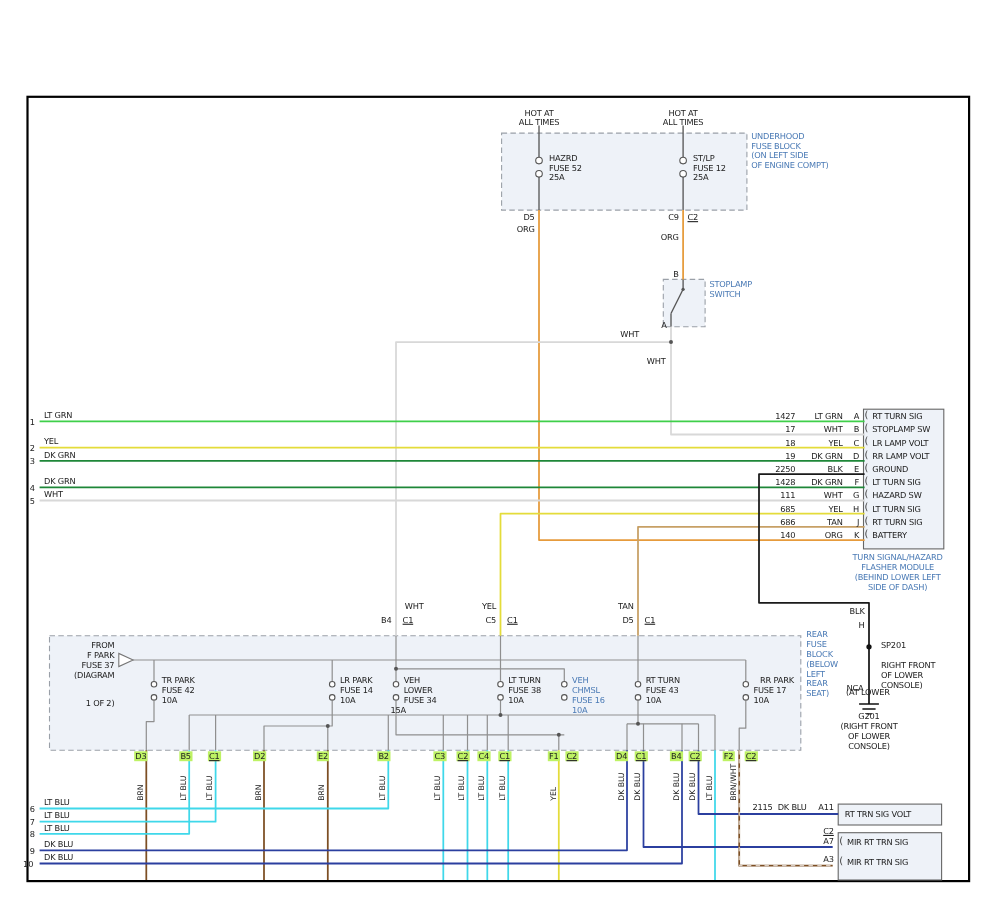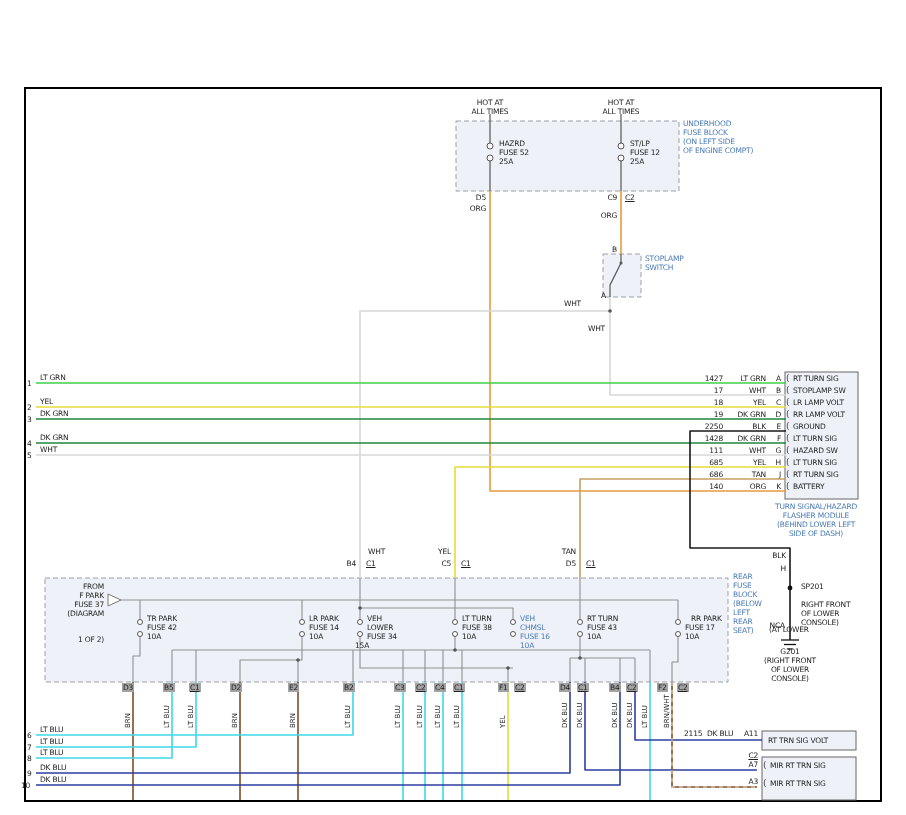--- a/index.html
+++ b/index.html
@@ -7,21 +7,21 @@
   .titlebar{position:absolute;left:0;top:0;width:906px;height:40px;background:var(--c-titlebg,#d5d5d5);
     color:#222;font-size:16px;display:flex;align-items:center;justify-content:center}
   #diagram{position:absolute;left:0;top:0;width:906px;height:815px}
   svg{position:absolute;left:0;top:0}
   #labels{position:absolute;left:0;top:0;width:906px;height:815px;pointer-events:none}
   .lbl{position:absolute;font-size:7.5px;line-height:9px;color:var(--c-ink,#222);white-space:pre;letter-spacing:-0.2px}
   .lbl.r{transform:translateX(-100%)}
   .lbl.ctr{transform:translateX(-50%)}
   .lbl.b{color:var(--c-labelblue,#4a7ab5)}
   .lbl.u{text-decoration:underline}
-  .lbl.bg{background:#a3a3a3;padding:0 1px}
+  .lbl.bg{background:#bef264;padding:0 1px}
   .lbl.rot{transform-origin:0 0;transform:rotate(-90deg);font-size:7px;letter-spacing:0}
   .lbl.br{font-size:9px;color:#444}
   .frame{fill:none;stroke:#000;stroke-width:2}
   .dashedbox{fill:#eef2f8;stroke:#9aa0a8;stroke-width:1;stroke-dasharray:5 3}
   .solidbox{fill:#eef2f8;stroke:#666;stroke-width:1}
   .w{fill:none;stroke-width:1.6;stroke-linejoin:round}
   .gw{fill:none;stroke:var(--c-gray,#8f8f8f);stroke-width:1.1;stroke-linejoin:round}
   .stub{fill:none;stroke:#555;stroke-width:1.2}
   .org{stroke:var(--c-org)} .wht{stroke:var(--c-wht)} .ltgrn{stroke:var(--c-ltgrn)}
   .yel{stroke:var(--c-yel)} .dkgrn{stroke:var(--c-dkgrn)} .tan{stroke:var(--c-tan)}

